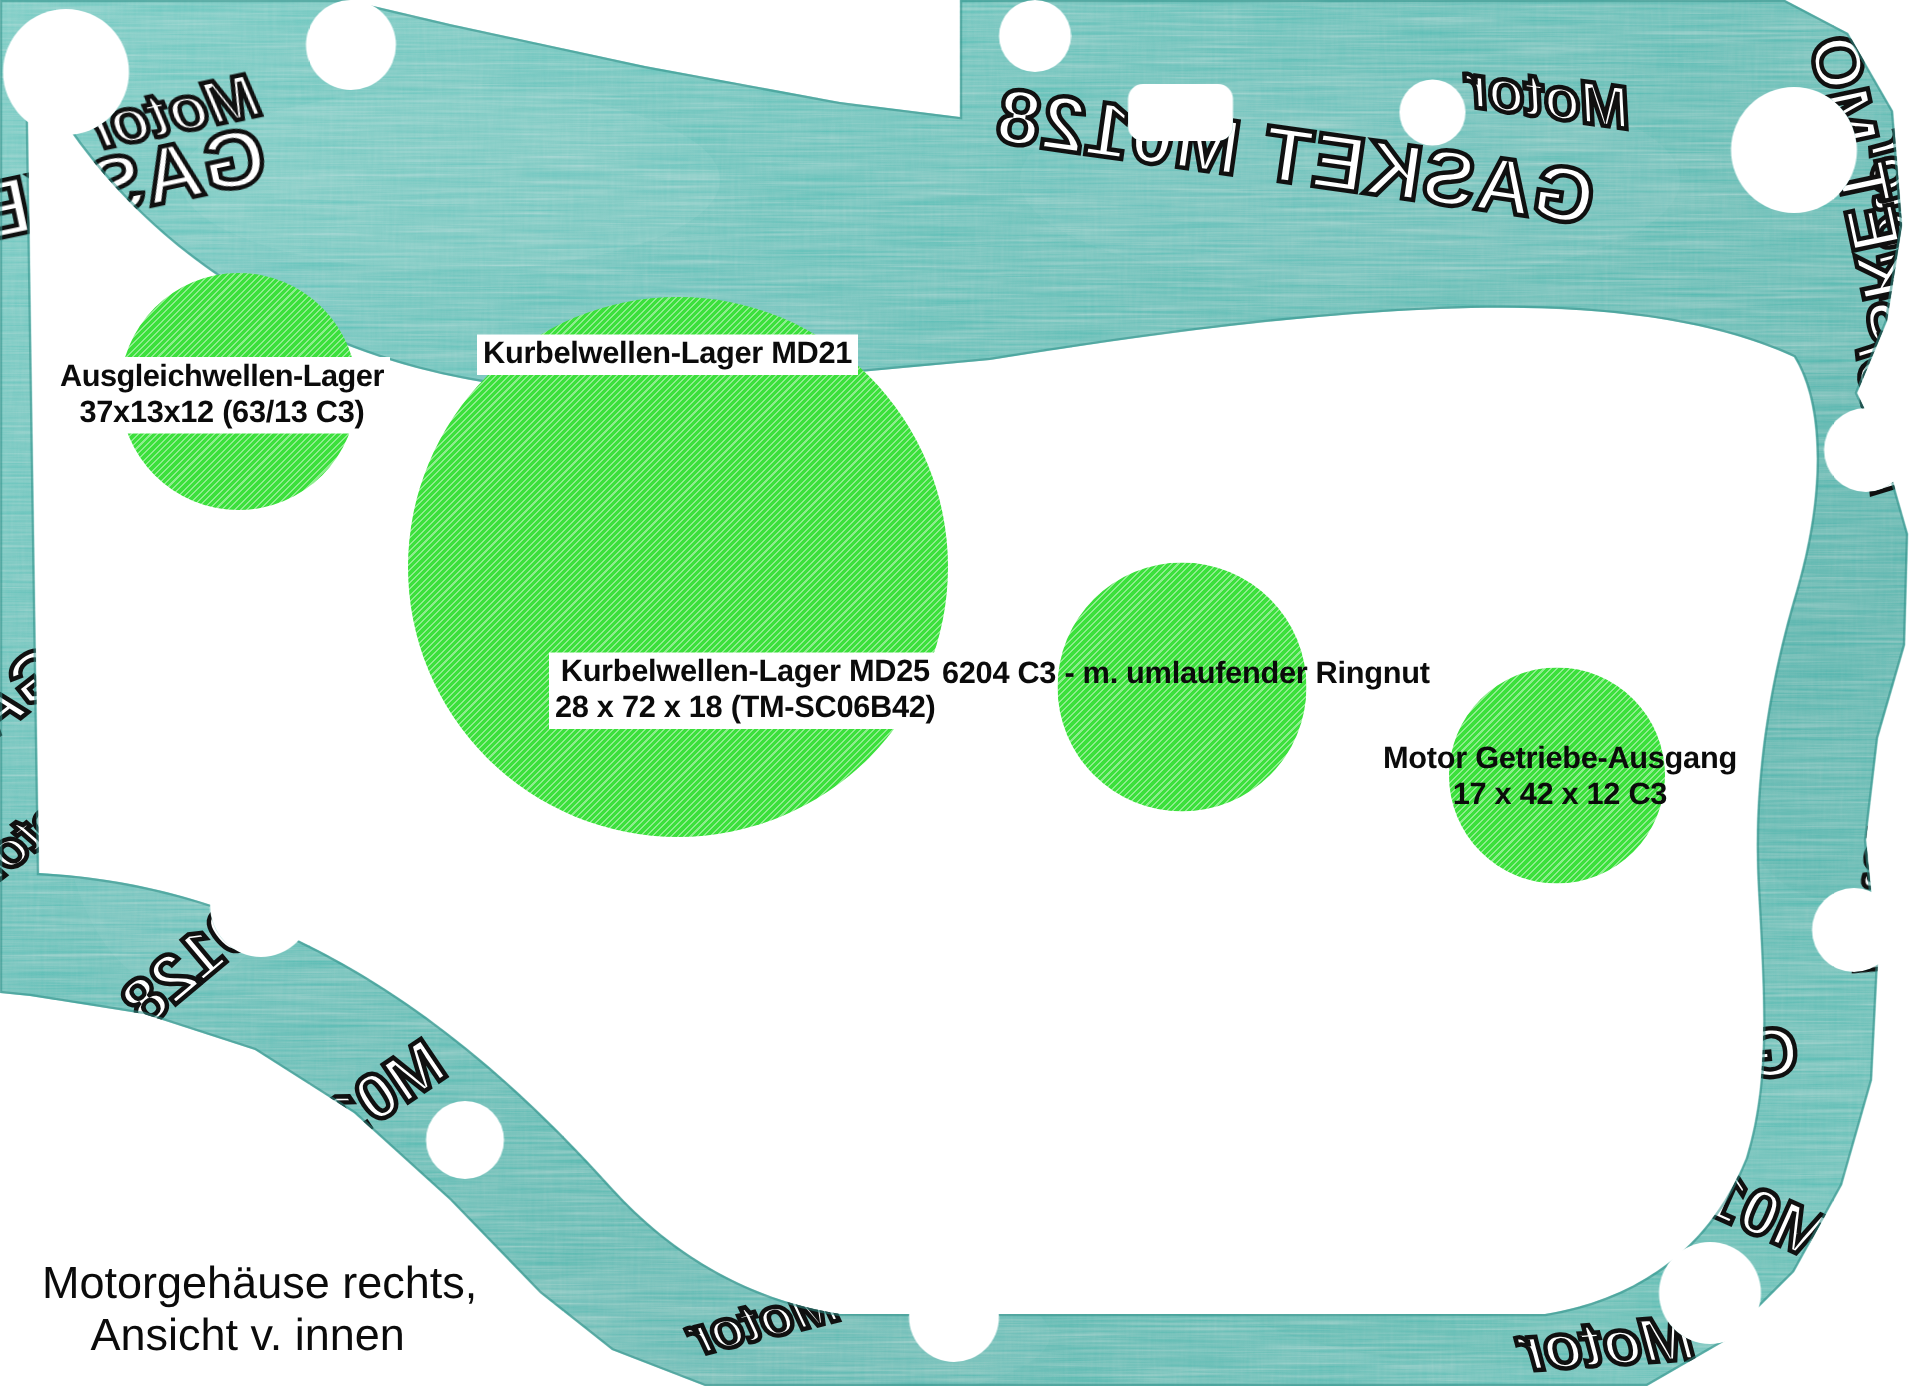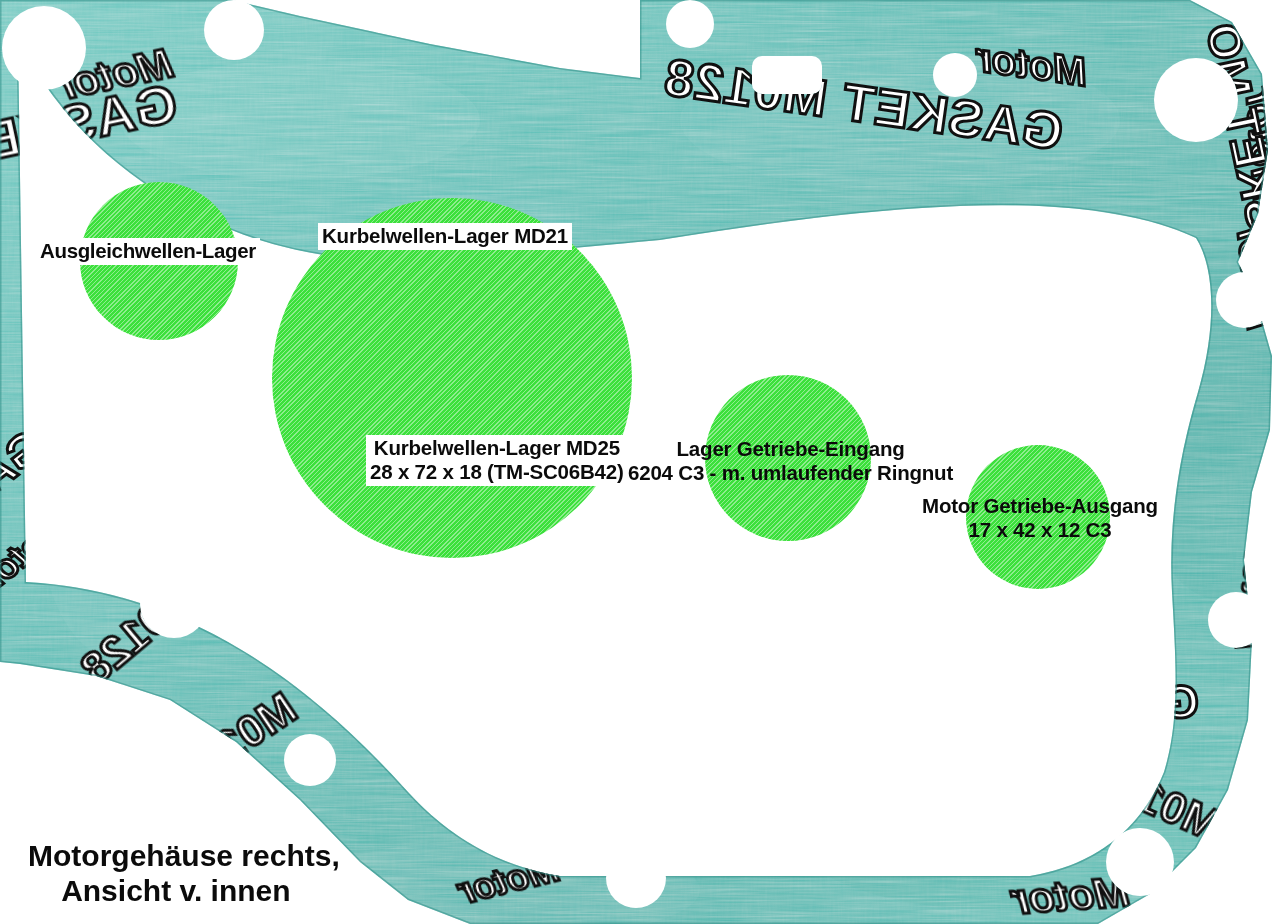--- a/index.html
+++ b/index.html
@@ -55,21 +55,21 @@
   #label-md21        { left: 318px; top: 223px; font-size: 20.5px; }
   #label-md25        { left: 318px; top: 435px; font-size: 20.5px; margin-left: 48px; }
   #label-eingang     { left: 628px; top: 437px; font-size: 20.5px; background: transparent; }
   #label-ausgang     { left: 922px; top: 494px; font-size: 20.5px; background: transparent; }
 
   #caption {
     position: absolute;
     left: 28px;
     top: 838px;
     font-size: 30px;
-    font-weight: bold;
+    font-weight: normal;
     color: #0b0b0b;
     line-height: 1.18;
     font-family: "Liberation Sans", sans-serif;
   }
   #caption .c1 { display:block; text-align: left; }
   #caption .c2 { display:block; text-align: center; padding-right: 16px; }
 </style>
 </head>
 <body>
 
@@ -277,33 +277,33 @@
   <div class="bearing-circle" id="circle-ausgleich" style="left:80px; top:182px; width:158px; height:158px;"></div>
 
   <div class="bearing-circle" id="circle-kurbel" style="left:272px; top:198px; width:360px; height:360px;"></div>
 
   <div class="bearing-circle" id="circle-eingang" style="left:705px; top:375px; width:166px; height:166px;"></div>
 
   <div class="bearing-circle" id="circle-ausgang" style="left:966px; top:445px; width:144px; height:144px;"></div>
 
   <div class="callout boxed" id="label-ausgleich">
     <span class="l1">Ausgleichwellen-Lager</span>
+    <span class="l2">37x13x12  (63/13 C3)</span>
   </div>
 
   <div class="callout boxed" id="label-md21">
     <span class="l1">Kurbelwellen-Lager MD21</span>
   </div>
 
   <div class="callout boxed" id="label-md25">
     <span class="l1">Kurbelwellen-Lager MD25</span>
     <span class="l2">28 x 72 x 18   (TM-SC06B42)</span>
   </div>
 
   <div class="callout" id="label-eingang">
-    <span class="l1">Lager Getriebe-Eingang</span>
     <span class="l2">6204 C3 - m. umlaufender Ringnut</span>
   </div>
 
   <div class="callout" id="label-ausgang">
     <span class="l1">Motor Getriebe-Ausgang</span>
     <span class="l2">17 x 42 x 12  C3</span>
   </div>
 
   <div id="caption">
     <span class="c1">Motorgehäuse rechts,</span>

